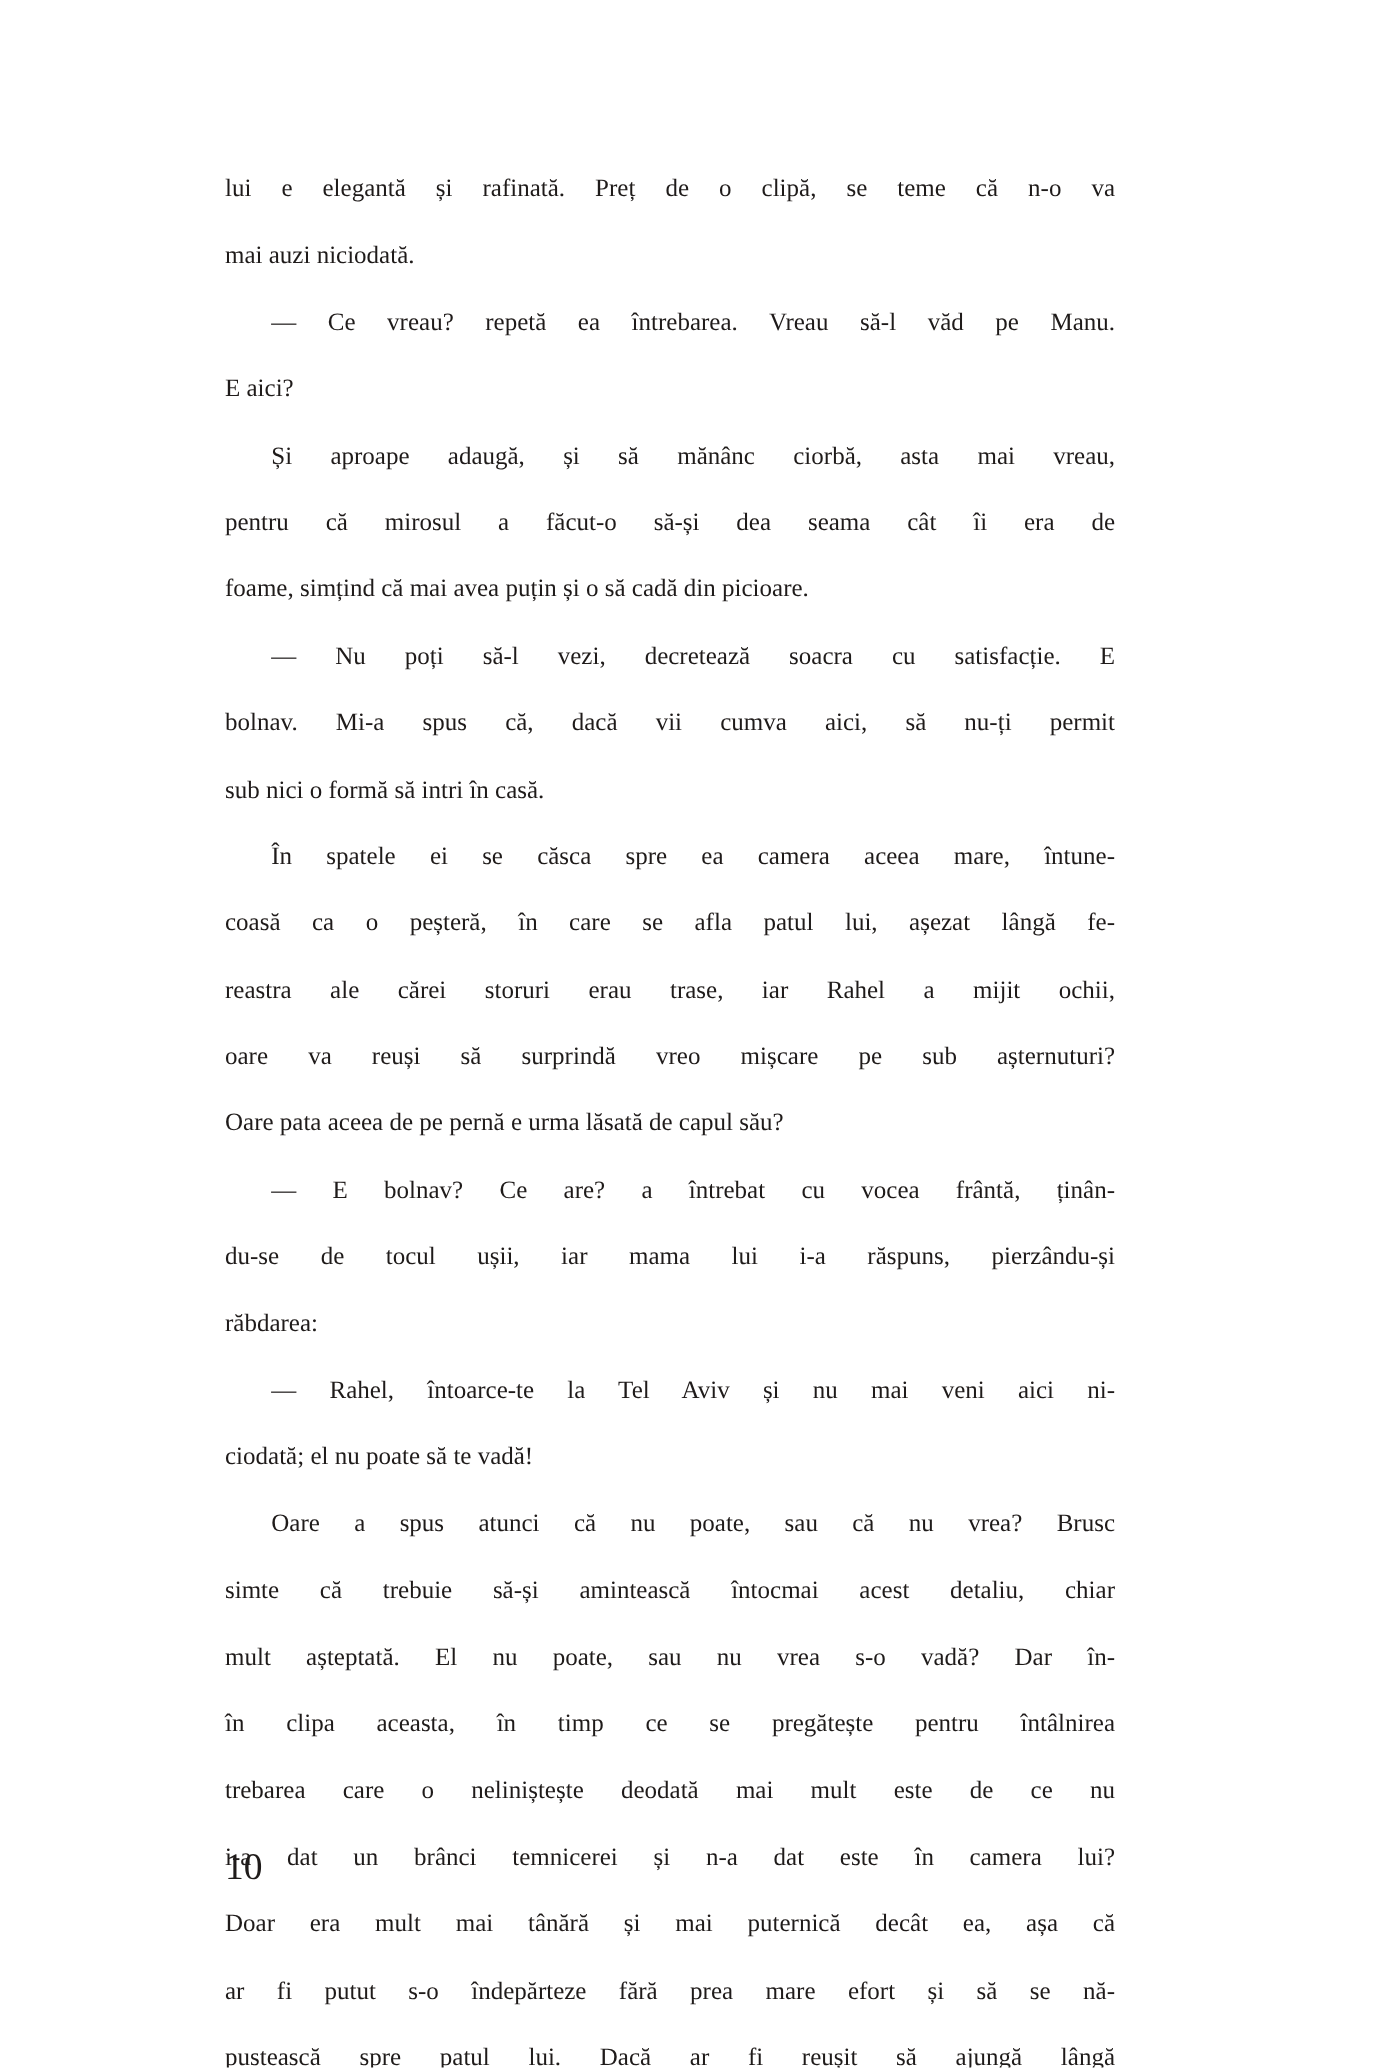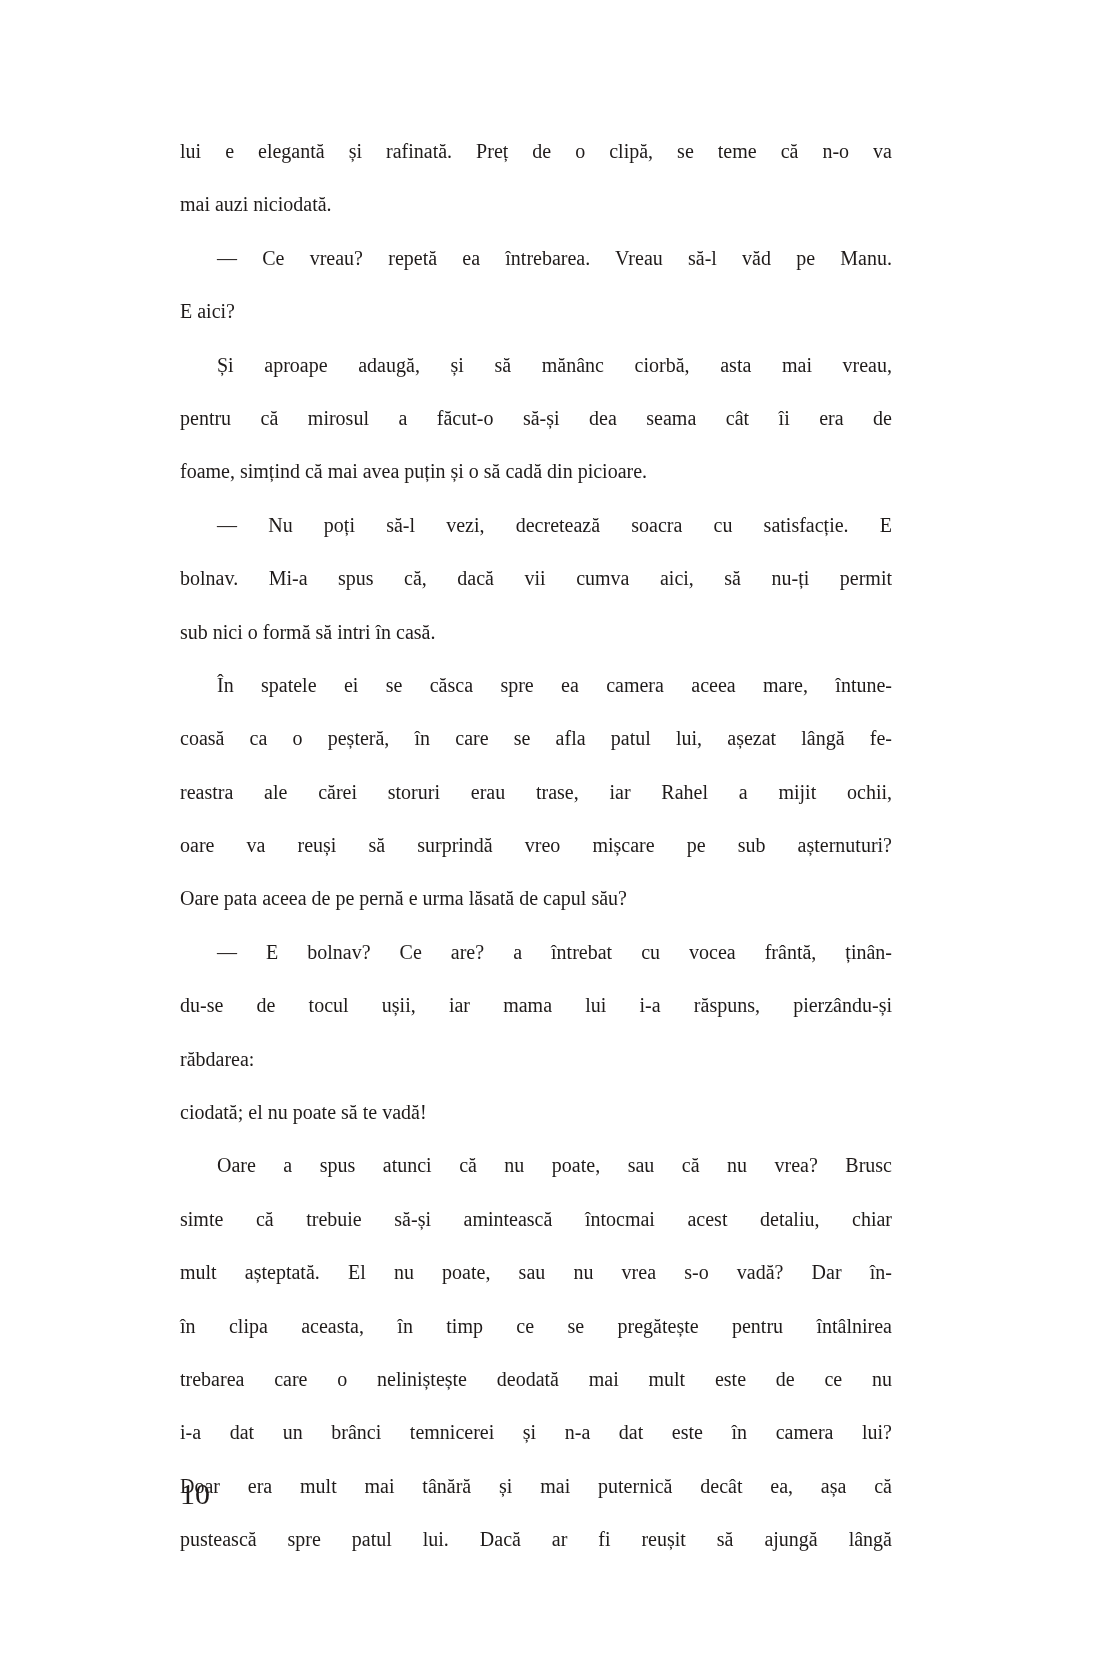--- a/index.html
+++ b/index.html
@@ -61,24 +61,26 @@
     <span class="line">bolnav. Mi-a spus că, dacă vii cumva aici, să nu-ți permit</span>
     <span class="line last">sub nici o formă să intri în casă.</span>
     <span class="line indent">În spatele ei se căsca spre ea camera aceea mare, întune-</span>
     <span class="line">coasă ca o peșteră, în care se afla patul lui, așezat lângă fe-</span>
     <span class="line">reastra ale cărei storuri erau trase, iar Rahel a mijit ochii,</span>
     <span class="line">oare va reuși să surprindă vreo mișcare pe sub așternuturi?</span>
     <span class="line last">Oare pata aceea de pe pernă e urma lăsată de capul său?</span>
     <span class="line indent">— E bolnav? Ce are? a întrebat cu vocea frântă, ținân-</span>
     <span class="line">du-se de tocul ușii, iar mama lui i-a răspuns, pierzându-și</span>
     <span class="line last">răbdarea:</span>
+    <span class="line indent">— Rahel, întoarce-te la Tel Aviv și nu mai veni aici ni-</span>
     <span class="line last">ciodată; el nu poate să te vadă!</span>
     <span class="line indent">Oare a spus atunci că nu poate, sau că nu vrea? Brusc</span>
     <span class="line">simte că trebuie să-și amintească întocmai acest detaliu, chiar</span>
     <span class="line">mult așteptată. El nu poate, sau nu vrea s-o vadă? Dar în-</span>
     <span class="line">în clipa aceasta, în timp ce se pregătește pentru întâlnirea</span>
     <span class="line">trebarea care o neliniștește deodată mai mult este de ce nu</span>
     <span class="line">i-a dat un brânci temnicerei și n-a dat este în camera lui?</span>
     <span class="line">Doar era mult mai tânără și mai puternică decât ea, așa că</span>
+    <span class="line">ar fi putut s-o îndepărteze fără prea mare efort și să se nă-</span>
     <span class="line">pustească spre patul lui. Dacă ar fi reușit să ajungă lângă</span>
   </div>
 
 <div class="page-number">10</div>
 
 </body></html>

